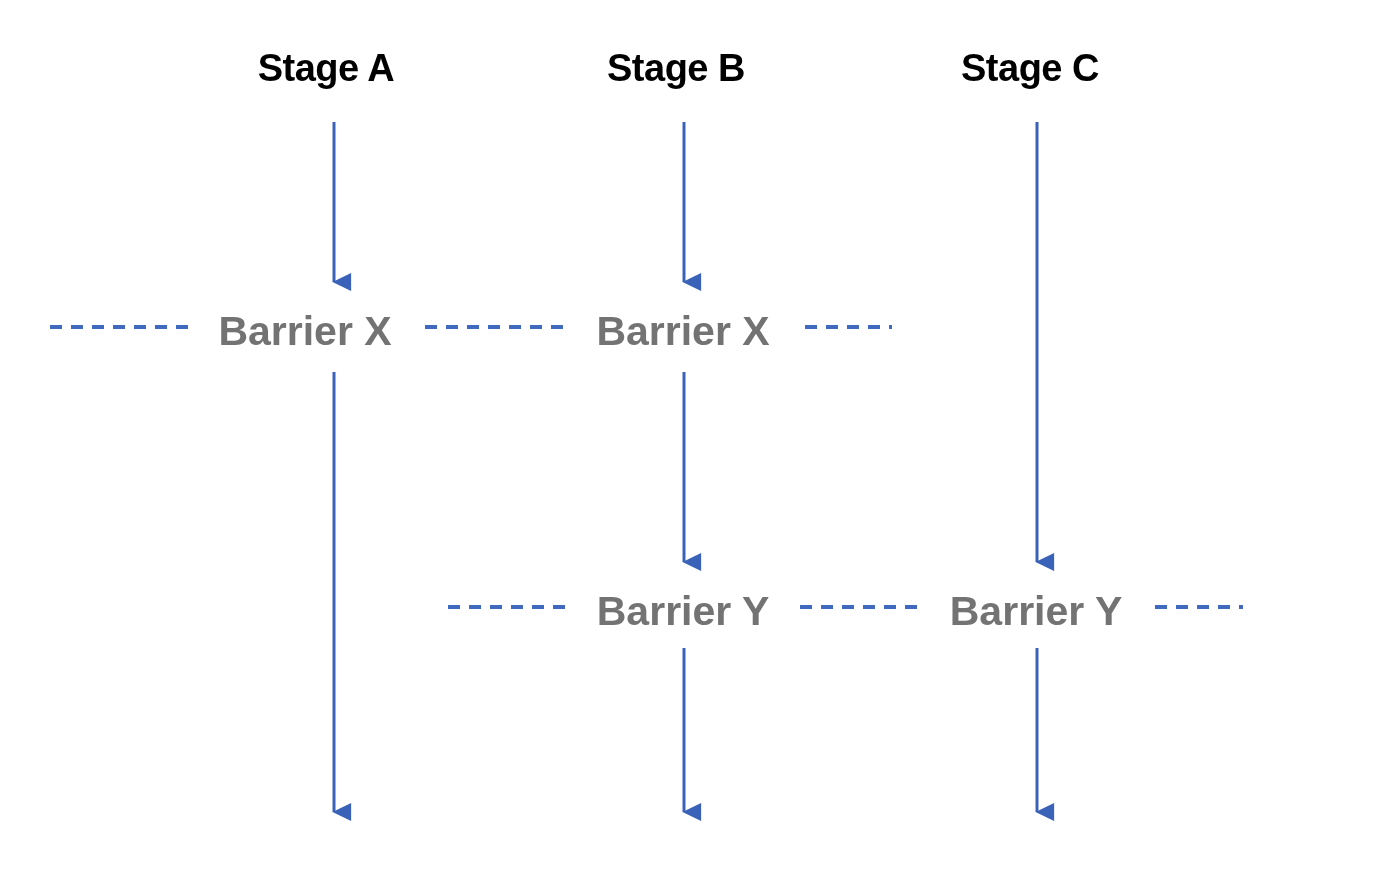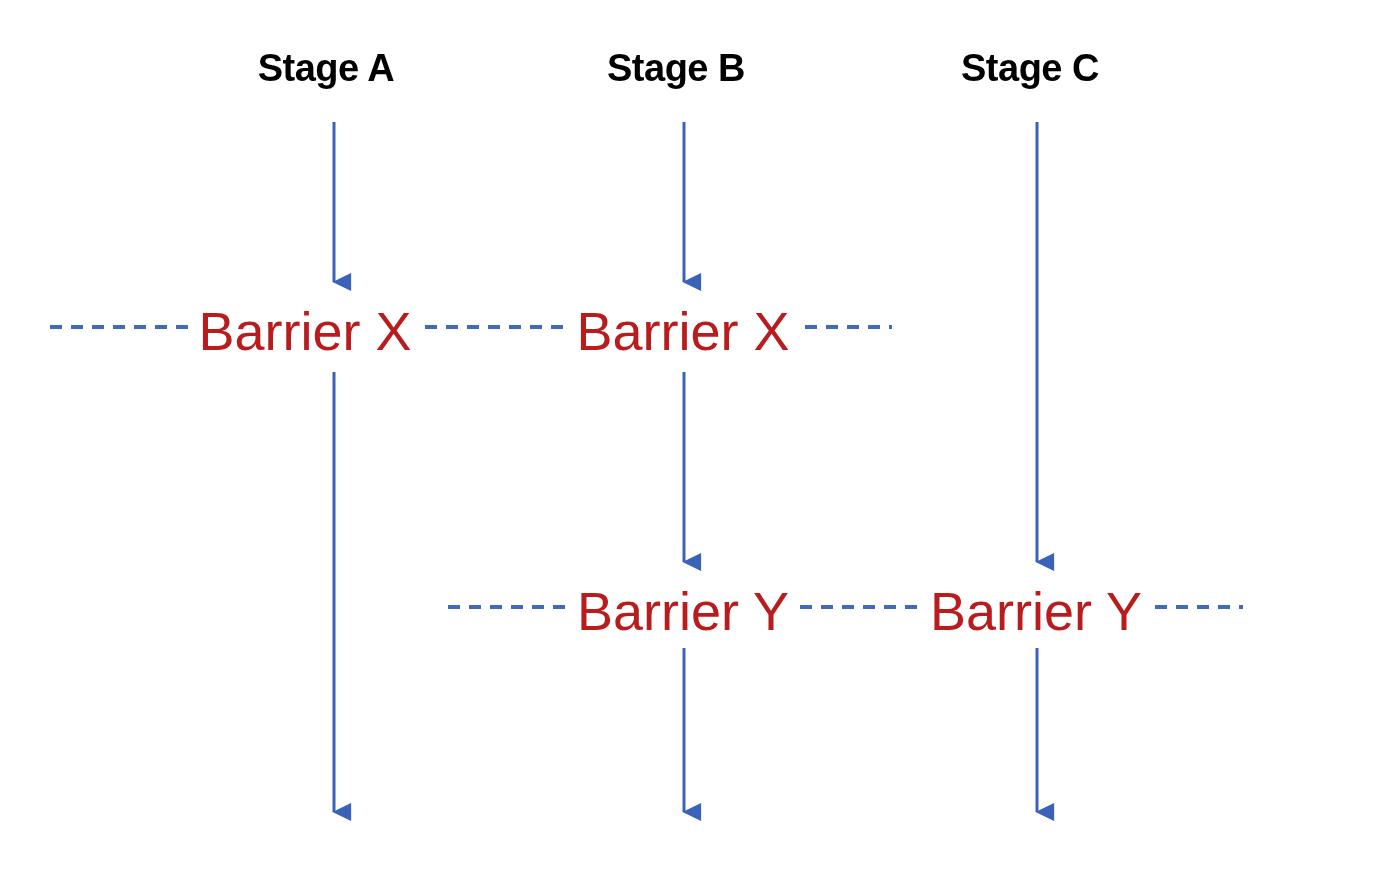--- a/index.html
+++ b/index.html
@@ -19,23 +19,23 @@
     position: absolute;
     font-weight: bold;
     font-size: 38px;
     color: #000000;
     white-space: nowrap;
     transform: translateX(-50%);
     letter-spacing: -0.5px;
   }
   .barrier-label {
     position: absolute;
-    font-weight: normal;
-    font-size: 54px;
-    color: #b91c1c;
+    font-weight: bold;
+    font-size: 41px;
+    color: #737373;
     white-space: nowrap;
     transform: translate(-50%, -50%);
   }
   .flow-svg {
     position: absolute;
     left: 0;
     top: 0;
     width: 1379px;
     height: 875px;
     pointer-events: none;

